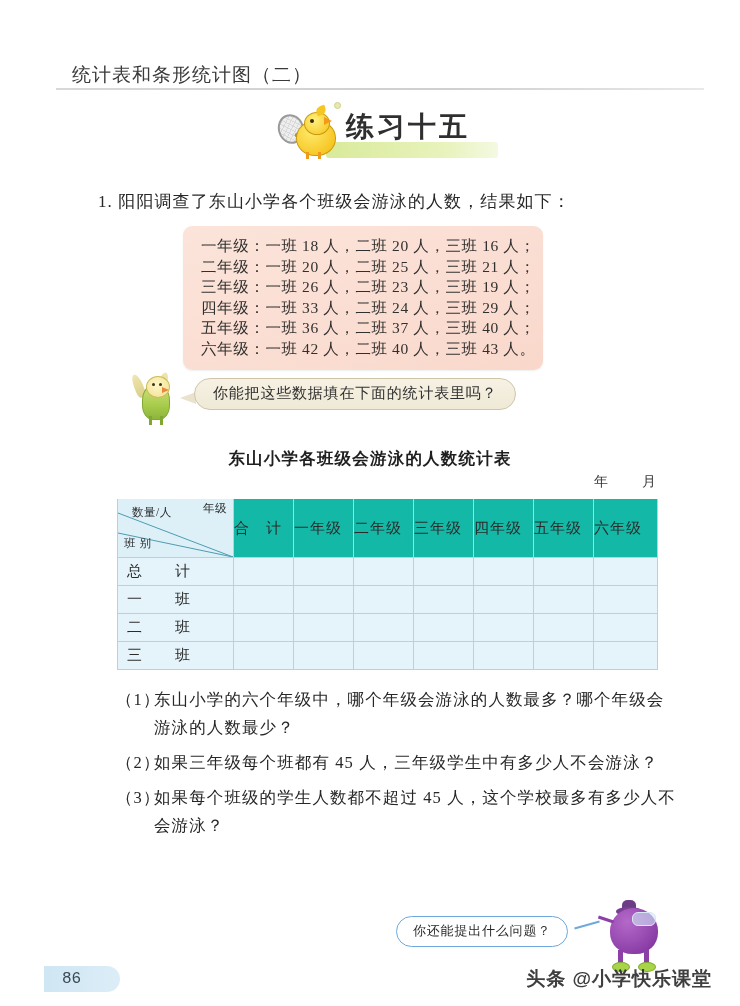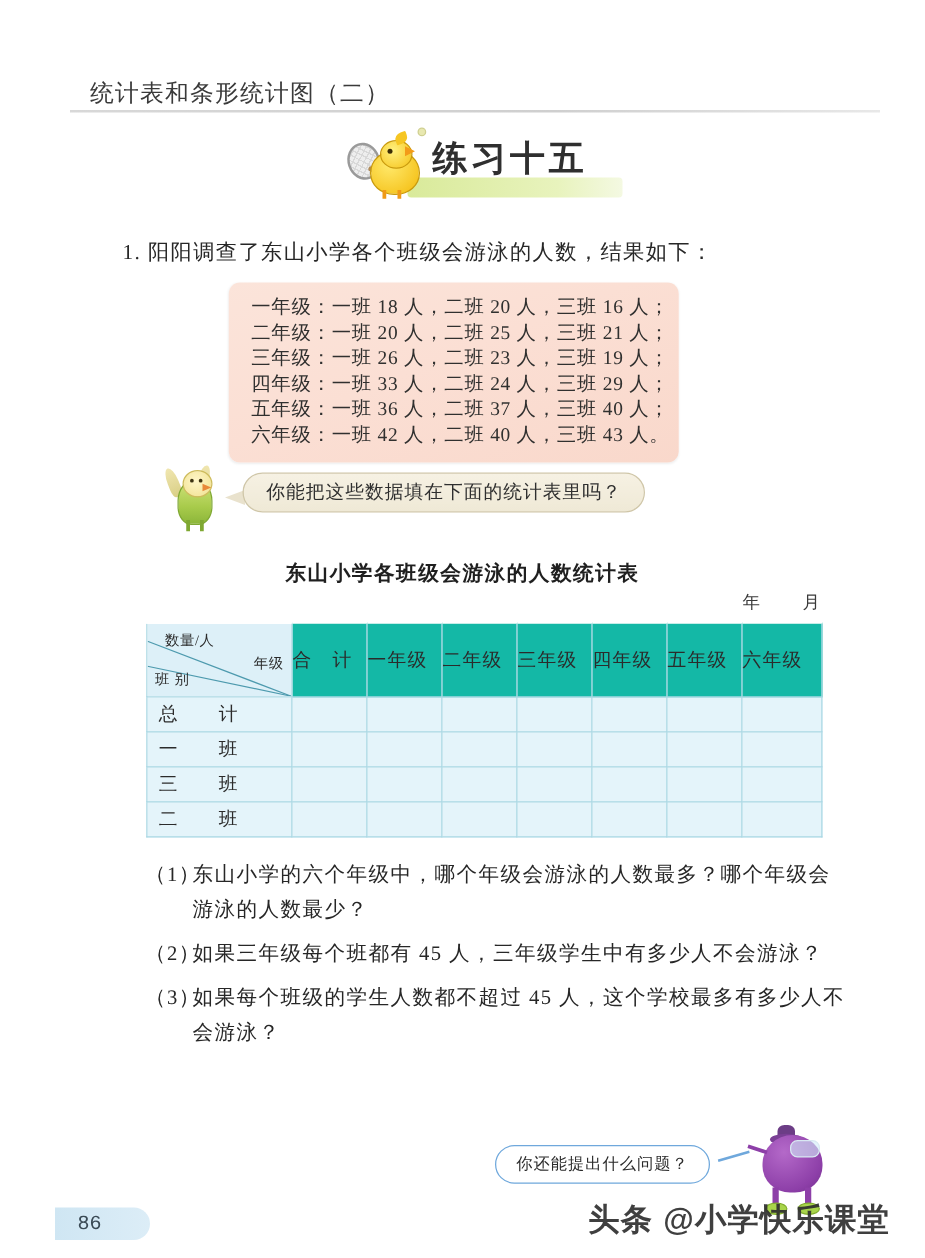--- a/index.html
+++ b/index.html
@@ -336,21 +336,21 @@
     width: 100%; height: 100%;
   }
   .corner .lbl {
     position: absolute;
     font-size: 11.5px;
     letter-spacing: 0.5px;
     color: #2b2b2b;
     white-space: nowrap;
   }
   .corner .lbl-qty { left: 14px; top: 6px; }
-  .corner .lbl-grade { right: 6px; top: 24px; margin-left: 15px; }
+  .corner .lbl-grade { right: 6px; top: 2px; margin-left: 15px; }
   .corner .lbl-class { left: 6px; bottom: 6px; letter-spacing: 4px; }
 
   
   .questions {
     position: absolute;
     top: 686px;
     left: 116px;
     width: 560px;
   }
   .q-item {
@@ -479,21 +479,21 @@
     left: 62px;
     bottom: 18px;
     font-size: 16px;
     color: #3a4a55;
     font-family: Liberation Mono, monospace;
   }
   .watermark {
     position: absolute;
     right: 28px;
     bottom: 14px;
-    font-size: 25px;
+    font-size: 19px;
     font-weight: bold;
     color: #2f2f2f;
     letter-spacing: 1px;
     font-family: "Liberation Sans", sans-serif;
     opacity: 0.92;
   }
 </style>
 </head>
 <body>
 
@@ -594,31 +594,31 @@
     <td class="rowlabel">一　班</td>
     <td></td>
     <td></td>
     <td></td>
     <td></td>
     <td></td>
     <td></td>
     <td></td>
   </tr>
   <tr>
-    <td class="rowlabel">三　班</td>
+    <td class="rowlabel">二　班</td>
     <td></td>
     <td></td>
     <td></td>
     <td></td>
     <td></td>
     <td></td>
     <td></td>
   </tr>
   <tr>
-    <td class="rowlabel">二　班</td>
+    <td class="rowlabel">三　班</td>
     <td></td>
     <td></td>
     <td></td>
     <td></td>
     <td></td>
     <td></td>
     <td></td>
   </tr>
 </tbody>
   </table>

